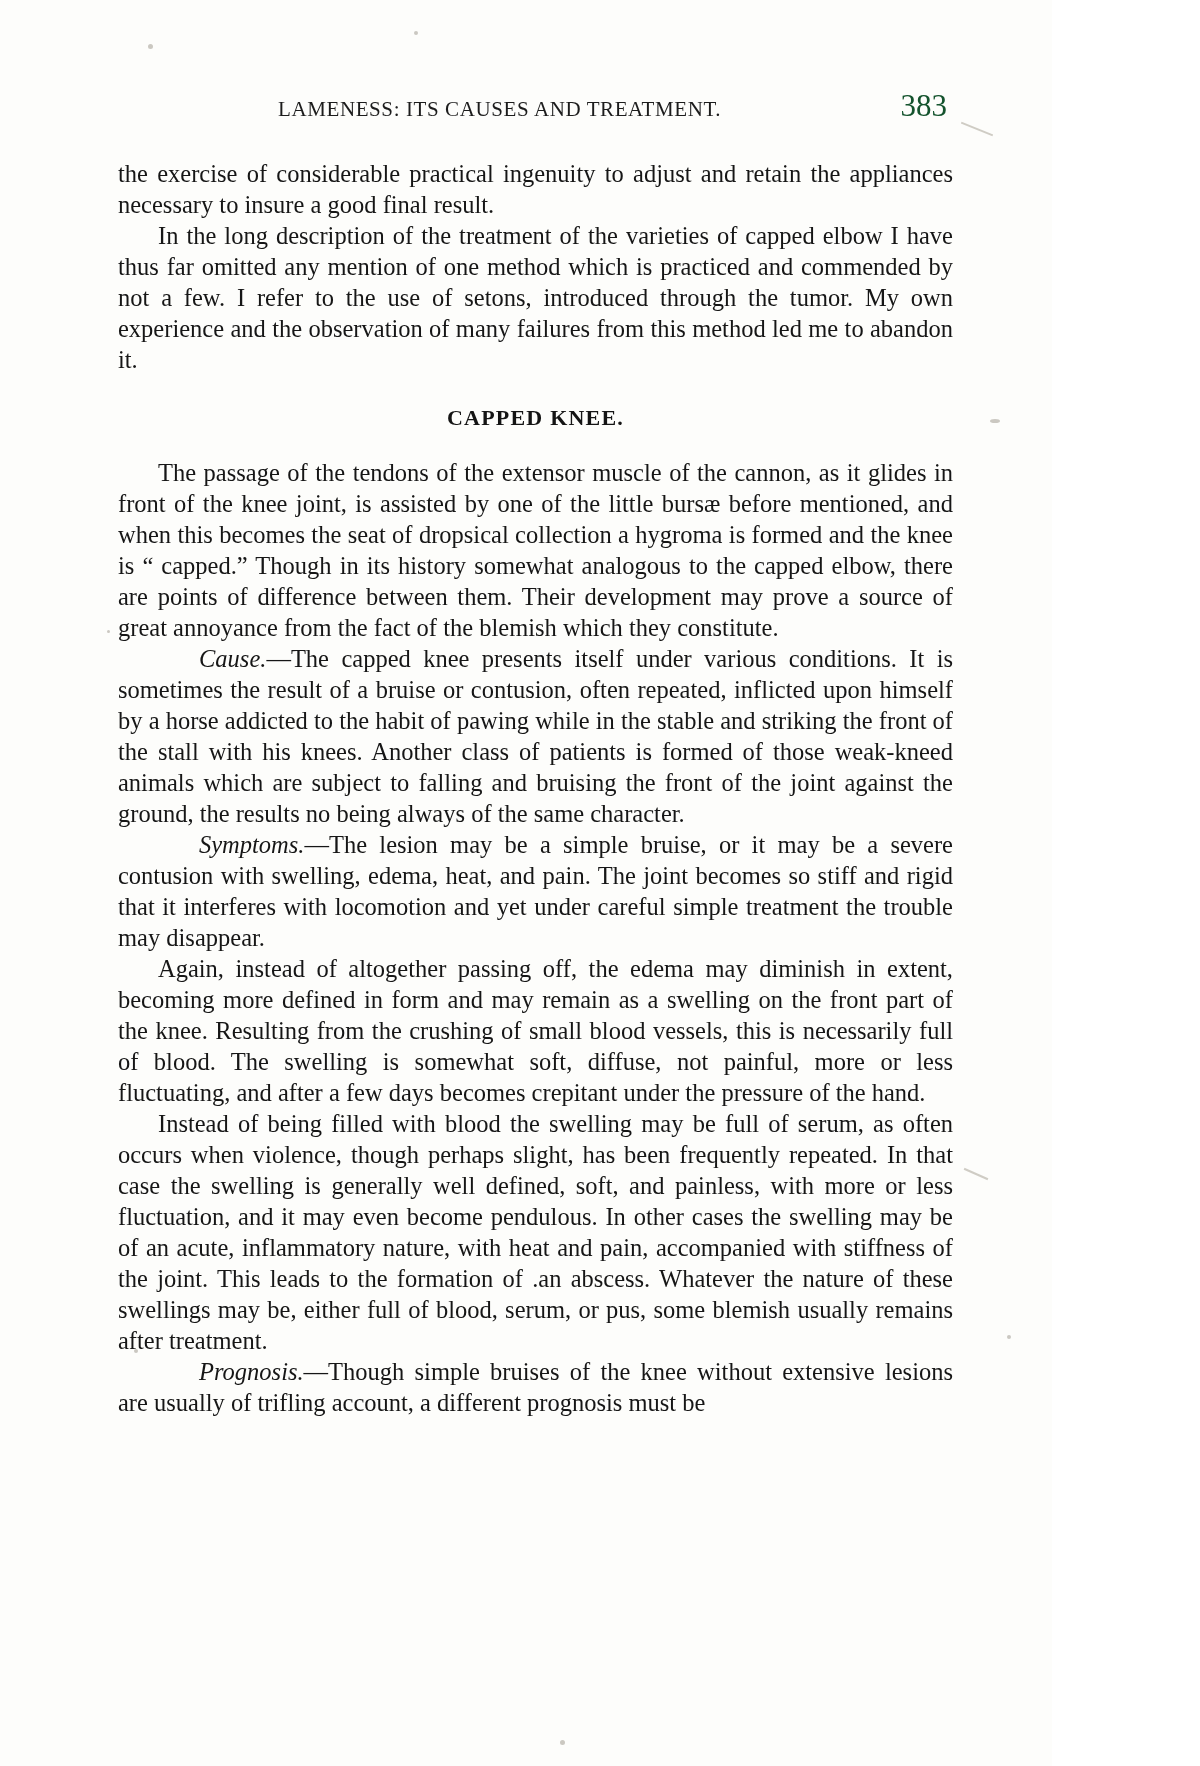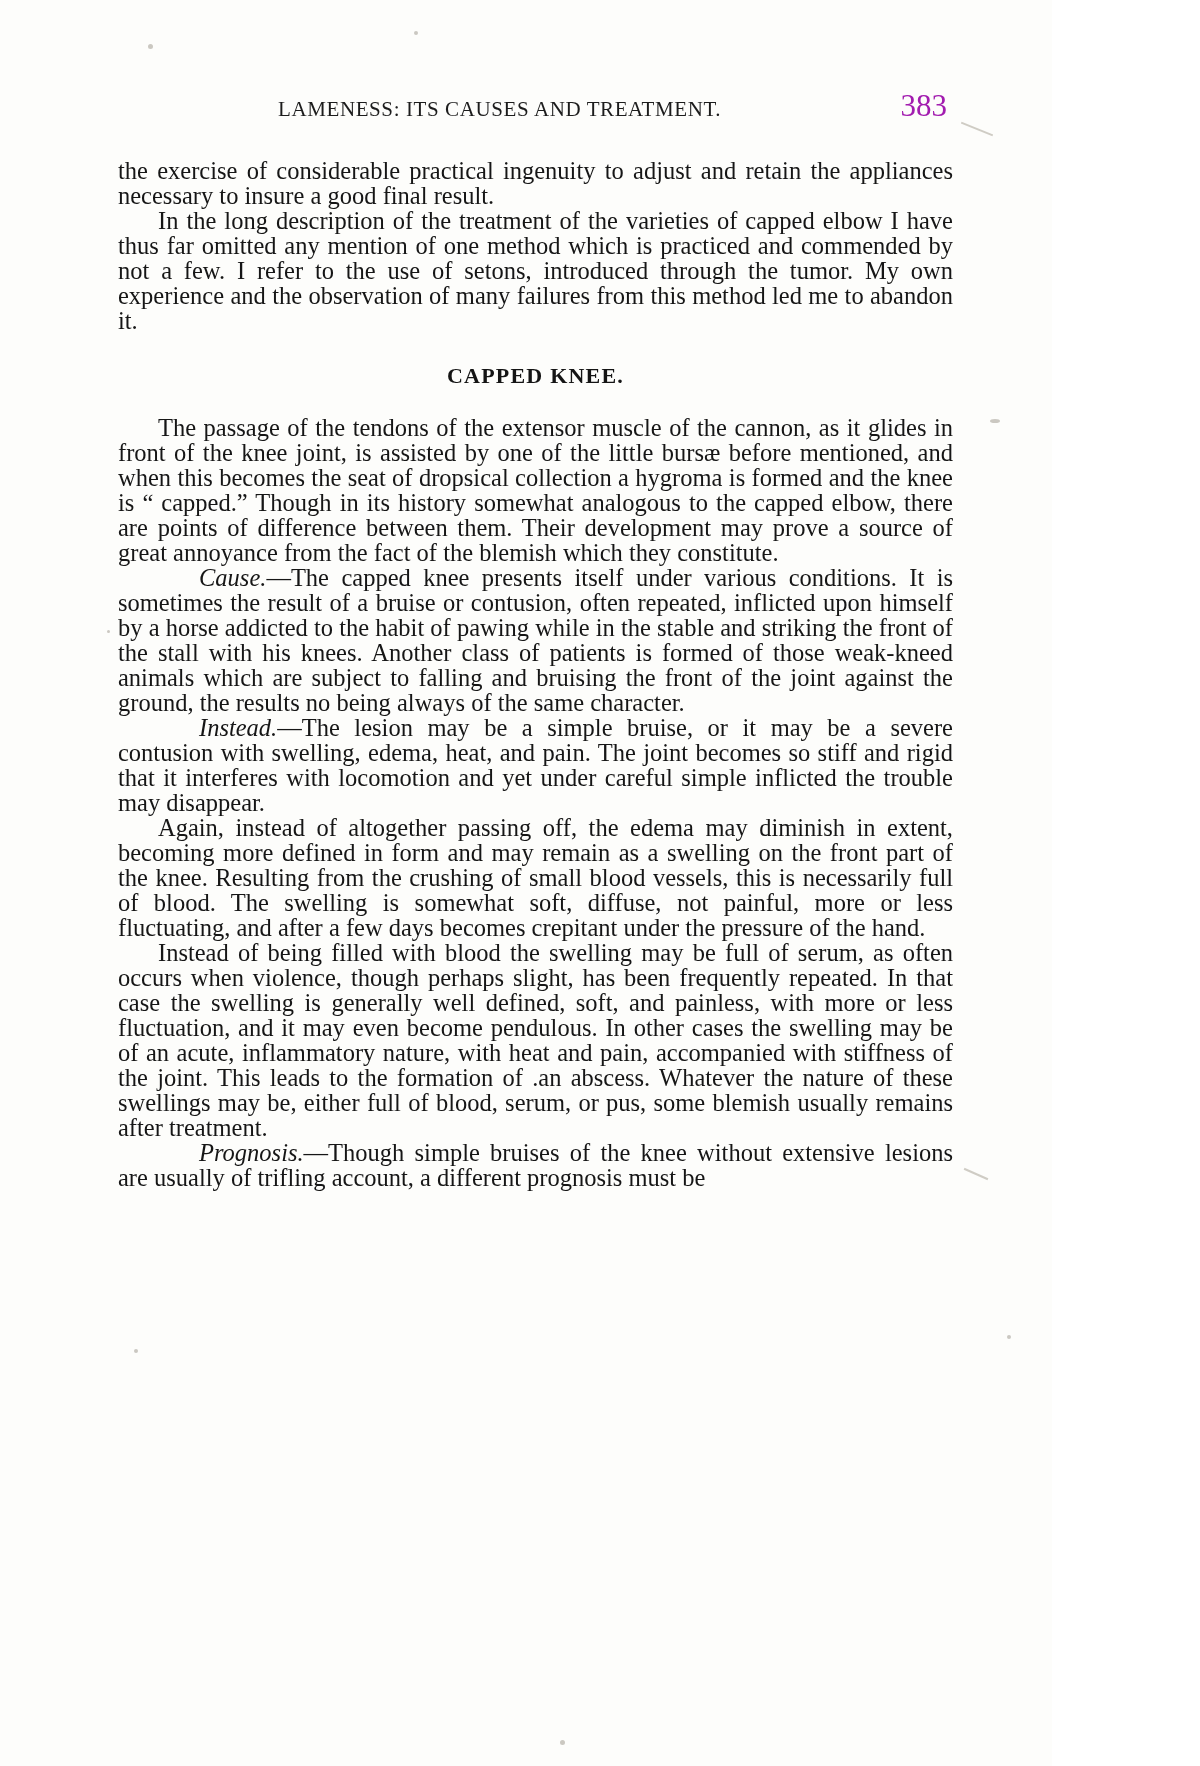--- a/index.html
+++ b/index.html
@@ -37,27 +37,27 @@
   }
   .running-head .title {
     font-variant: small-caps;
     font-size: 21px;
     letter-spacing: 0.6px;
     color: #1c1c1c;
     white-space: nowrap;
   }
   .running-head .folio {
     font-size: 31px;
-    color: #a21caf;
+    color: #14532d;
     padding-right: 6px;
   }
   p {
     margin: 0;
     font-size: 24.5px;
-    line-height: 25px;
+    line-height: 31px;
     text-align: justify;
     text-justify: inter-word;
     color: #161616;
     hyphens: none;
   }
   p.indent {
     text-indent: 40px;
   }
   p.noindent {
     text-indent: 0;
@@ -112,21 +112,21 @@
 
     <p class="noindent">the exercise of considerable practical ingenuity to adjust and retain the appliances necessary to insure a good final result.</p>
     <p class="indent">In the long description of the treatment of the varieties of capped elbow I have thus far omitted any mention of one method which is practiced and commended by not a few.   I refer to the use of setons, introduced through the tumor.   My own experience and the observation of many failures from this method led me to abandon it.</p>
 
     <div class="section-head">CAPPED KNEE.</div>
 
     <p class="indent">The passage of the tendons of the extensor muscle of the cannon, as it glides in front of the knee joint, is assisted by one of the little bursæ before mentioned, and when this becomes the seat of dropsical collection a hygroma is formed and the knee is “ capped.”   Though in its history somewhat analogous to the capped elbow, there are points of difference between them.   Their development may prove a source of great annoyance from the fact of the blemish which they constitute.</p>
 
     <p class="indent"><span class="it">Cause.</span><span>—The capped knee presents itself under various conditions. It is sometimes the result of a bruise or contusion, often repeated, inflicted upon himself by a horse addicted to the habit of pawing while in the stable and striking the front of the stall with his knees. Another class of patients is formed of those weak-kneed animals which are subject to falling and bruising the front of the joint against the ground, the results no being always of the same character.</span></p>
 
-    <p class="indent"><span class="it">Instead.</span><span>—The lesion may be a simple bruise, or it may be a severe contusion with swelling, edema, heat, and pain.   The joint becomes so stiff and rigid that it interferes with locomotion and yet under careful simple inflicted the trouble may disappear.</span></p>
+    <p class="indent"><span class="it">Symptoms.</span><span>—The lesion may be a simple bruise, or it may be a severe contusion with swelling, edema, heat, and pain.   The joint becomes so stiff and rigid that it interferes with locomotion and yet under careful simple treatment the trouble may disappear.</span></p>
 
     <p class="indent">Again, instead of altogether passing off, the edema may diminish in extent, becoming more defined in form and may remain as a swelling on the front part of the knee.   Resulting from the crushing of small blood vessels, this is necessarily full of blood.   The swelling is somewhat soft, diffuse, not painful, more or less fluctuating, and after a few days becomes crepitant under the pressure of the hand.</p>
 
     <p class="indent">Instead of being filled with blood the swelling may be full of serum, as often occurs when violence, though perhaps slight, has been frequently repeated.   In that case the swelling is generally well defined, soft, and painless, with more or less fluctuation, and it may even become pendulous.   In other cases the swelling may be of an acute, inflammatory nature, with heat and pain, accompanied with stiffness of the joint.   This leads to the formation of .an abscess. Whatever the nature of these swellings may be, either full of blood, serum, or pus, some blemish usually remains after treatment.</p>
 
     <p class="indent"><span class="it">Prognosis.</span><span>—Though simple bruises of the knee without extensive lesions are usually of trifling account, a different prognosis must be</span></p>
 
   </div>
 </div>
 

